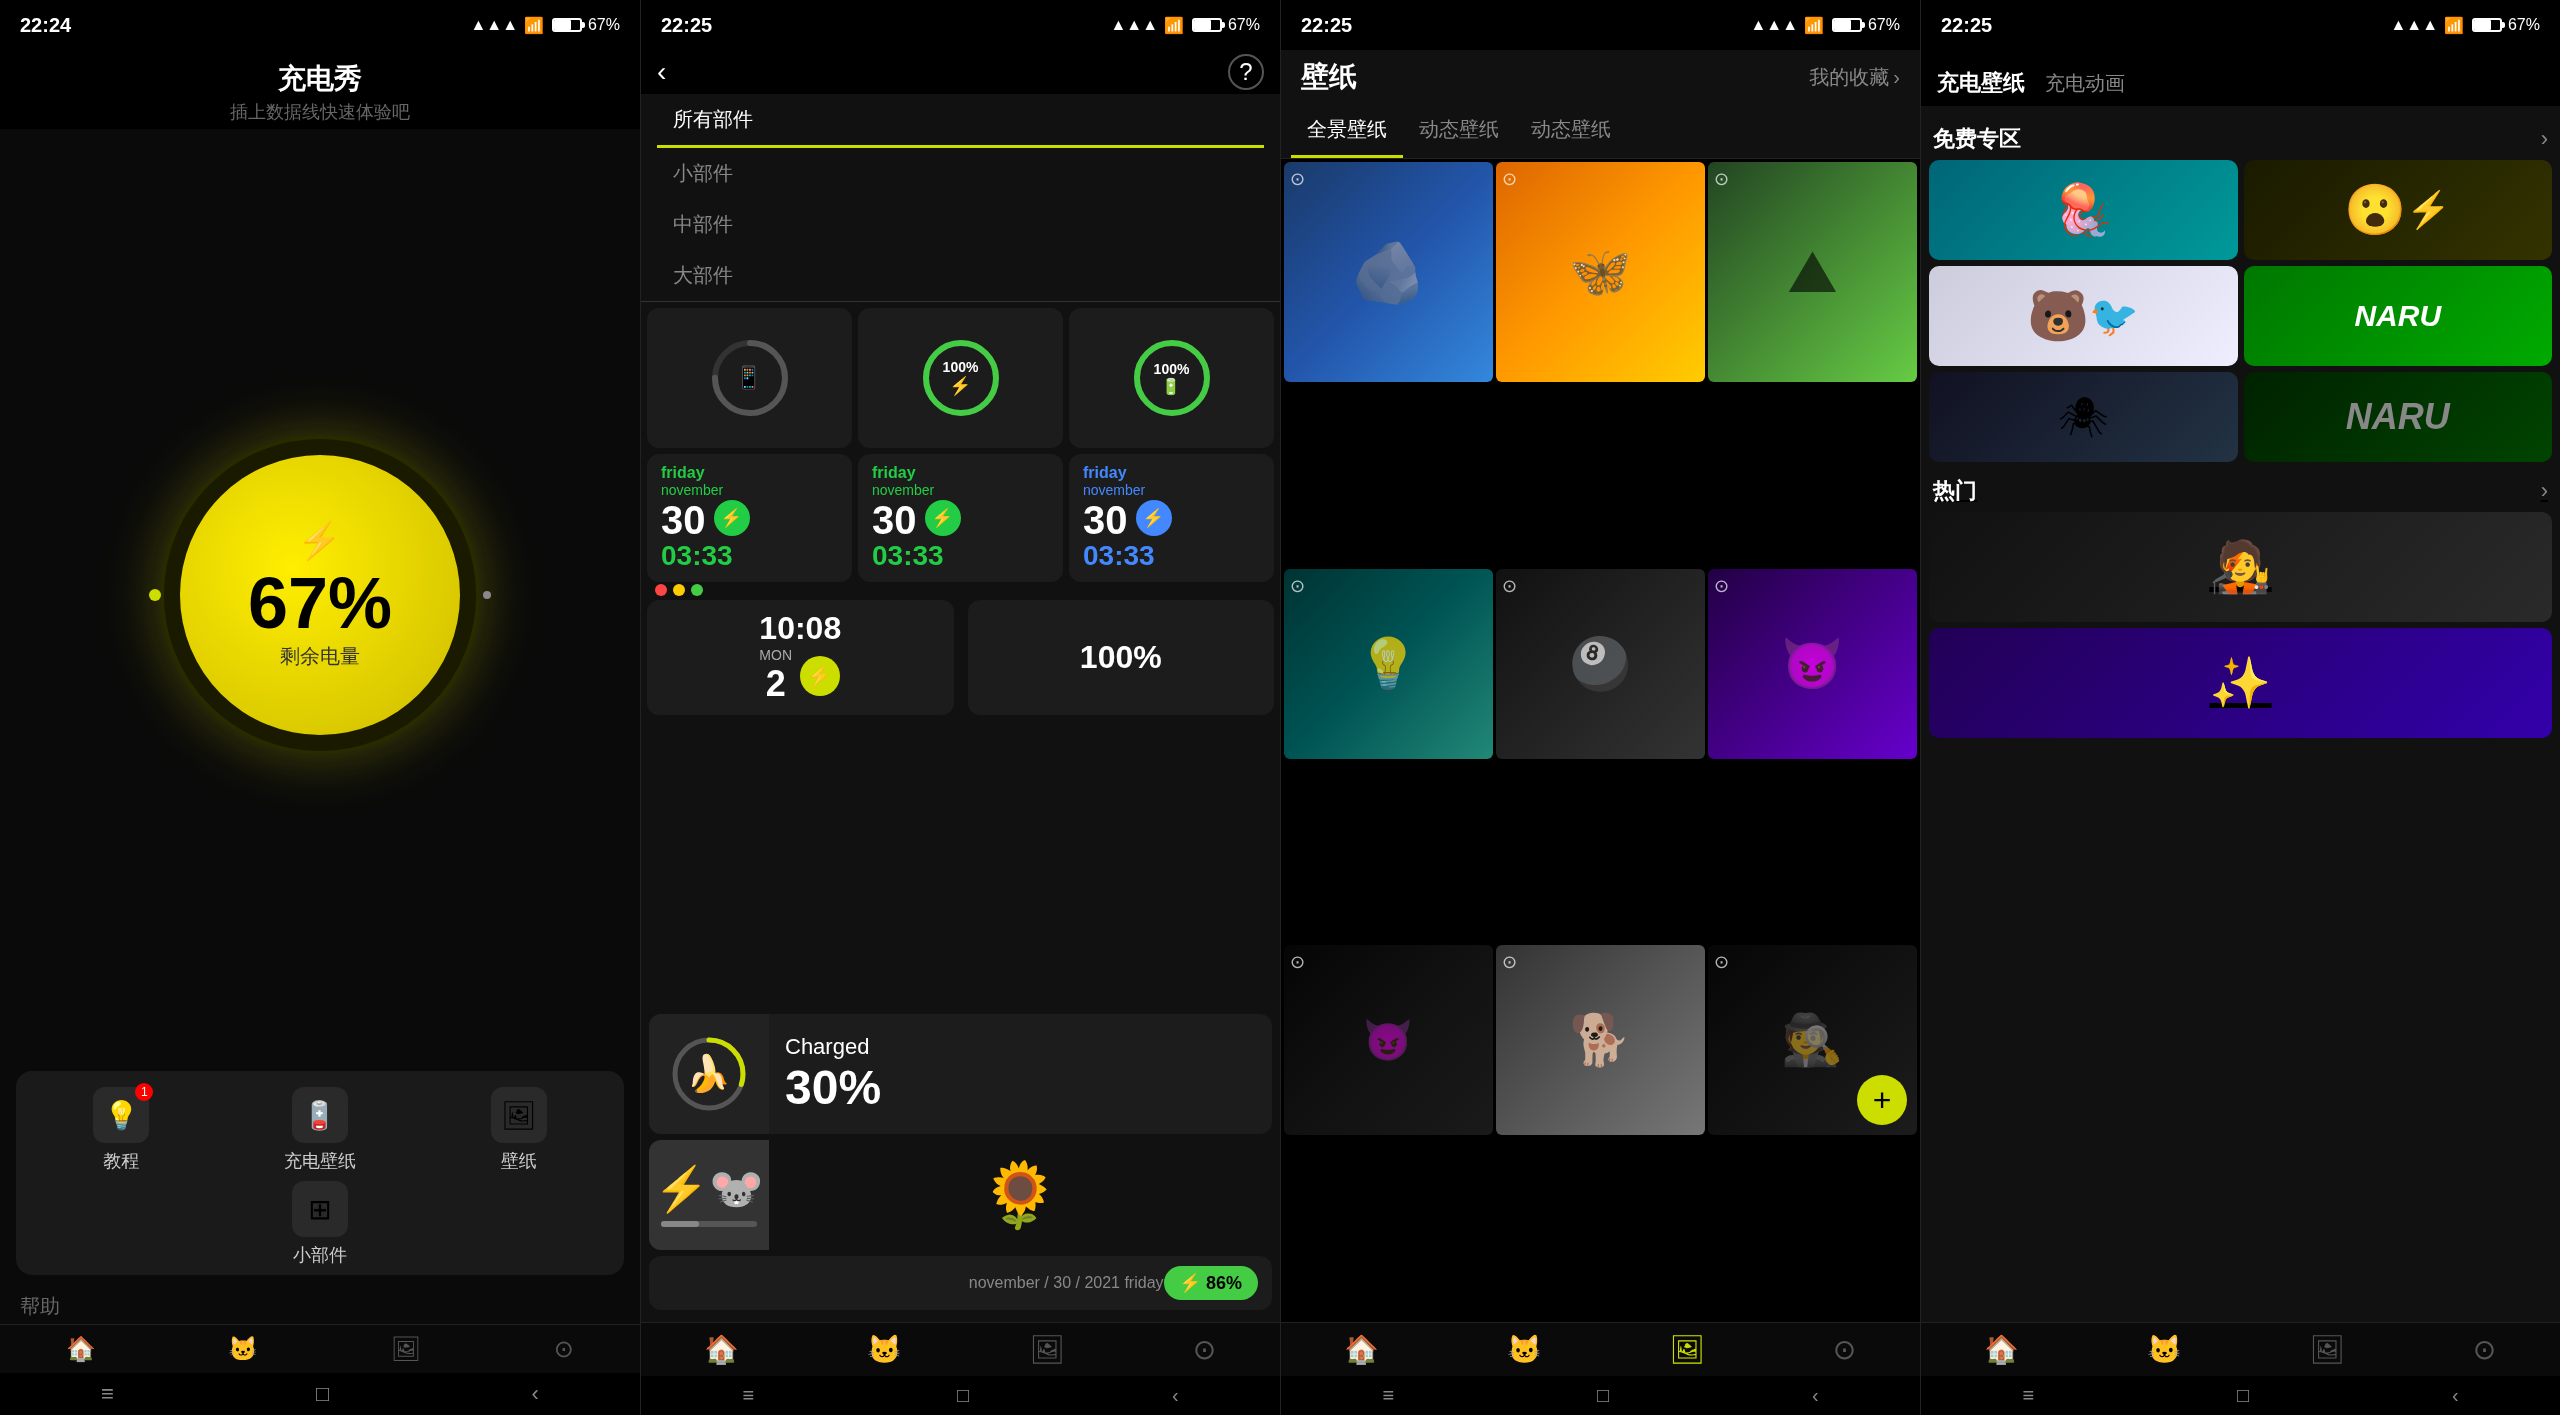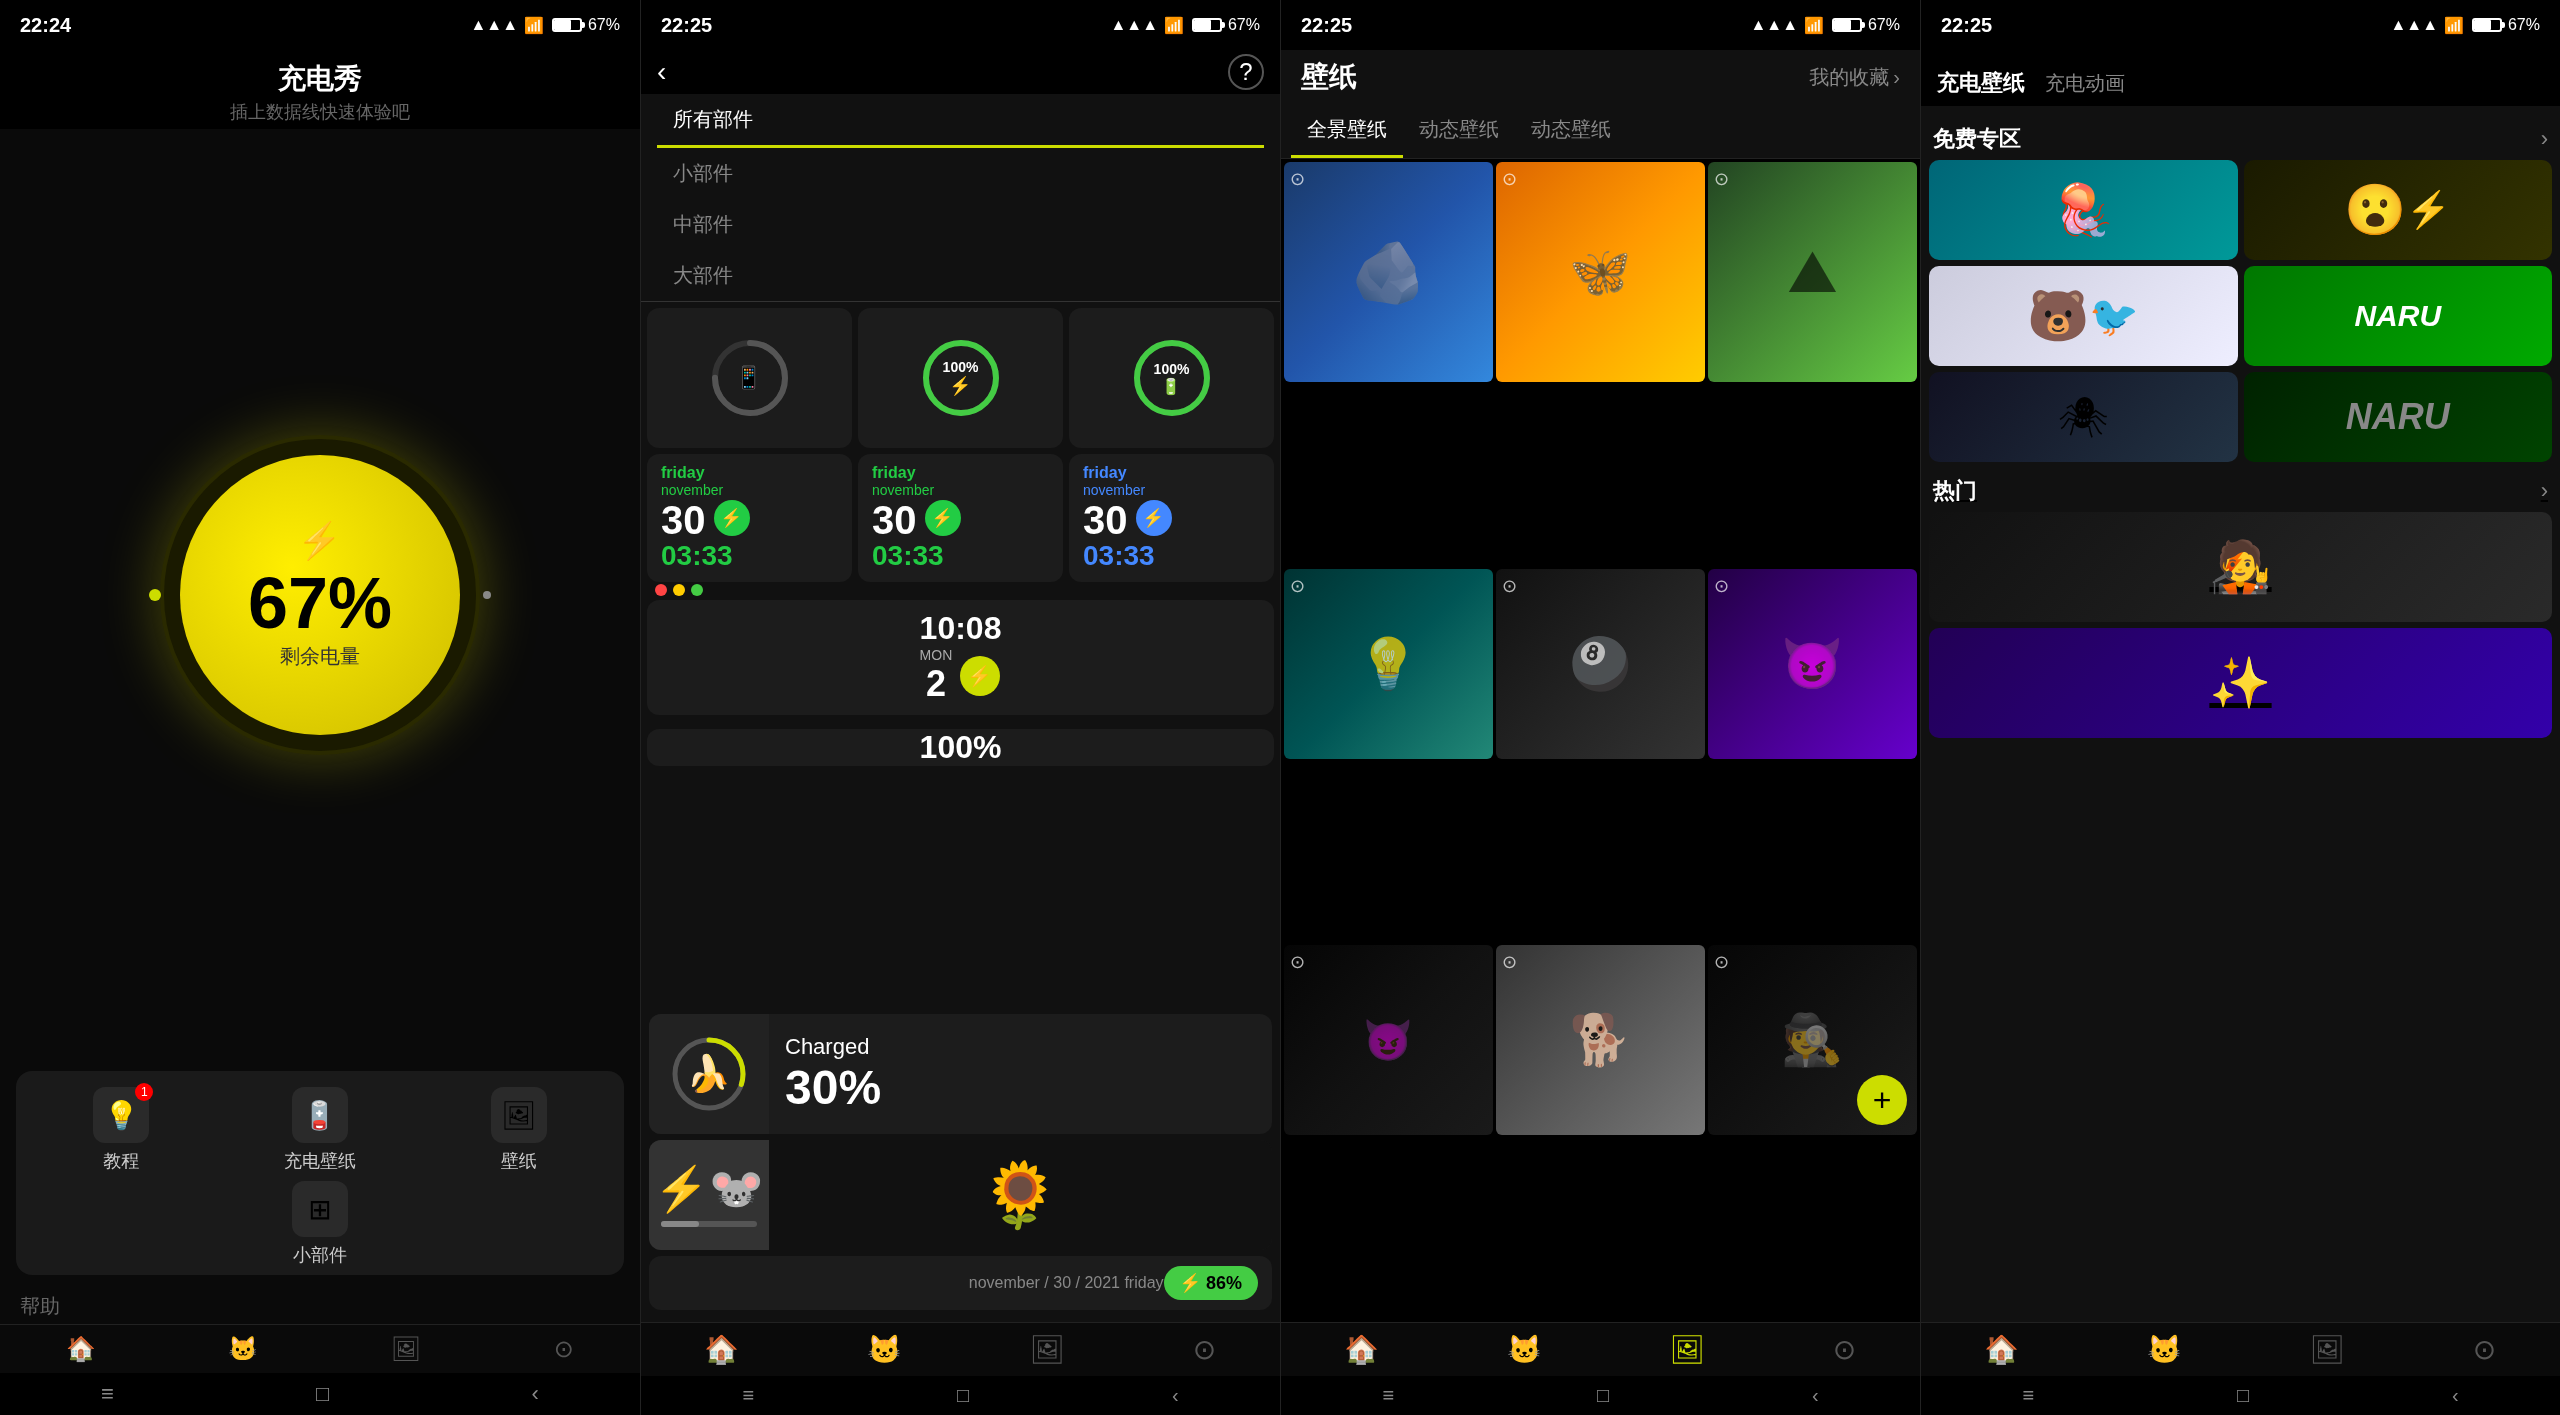--- a/index.html
+++ b/index.html
@@ -750,21 +750,21 @@
 
     .widget-row-date {
       display: grid;
       grid-template-columns: 1fr 1fr 1fr;
       gap: 6px;
       height: 120px;
     }
 
     .widget-row-mon {
       display: grid;
-      grid-template-columns: 1fr;
+      grid-template-columns: 1fr 1fr;
       gap: 14px;
       height: 110px;
     }
 
     .mon-widget {
       background: #1c1c1c;
       border-radius: 12px;
       display: flex;
       align-items: center;
       justify-content: center;

